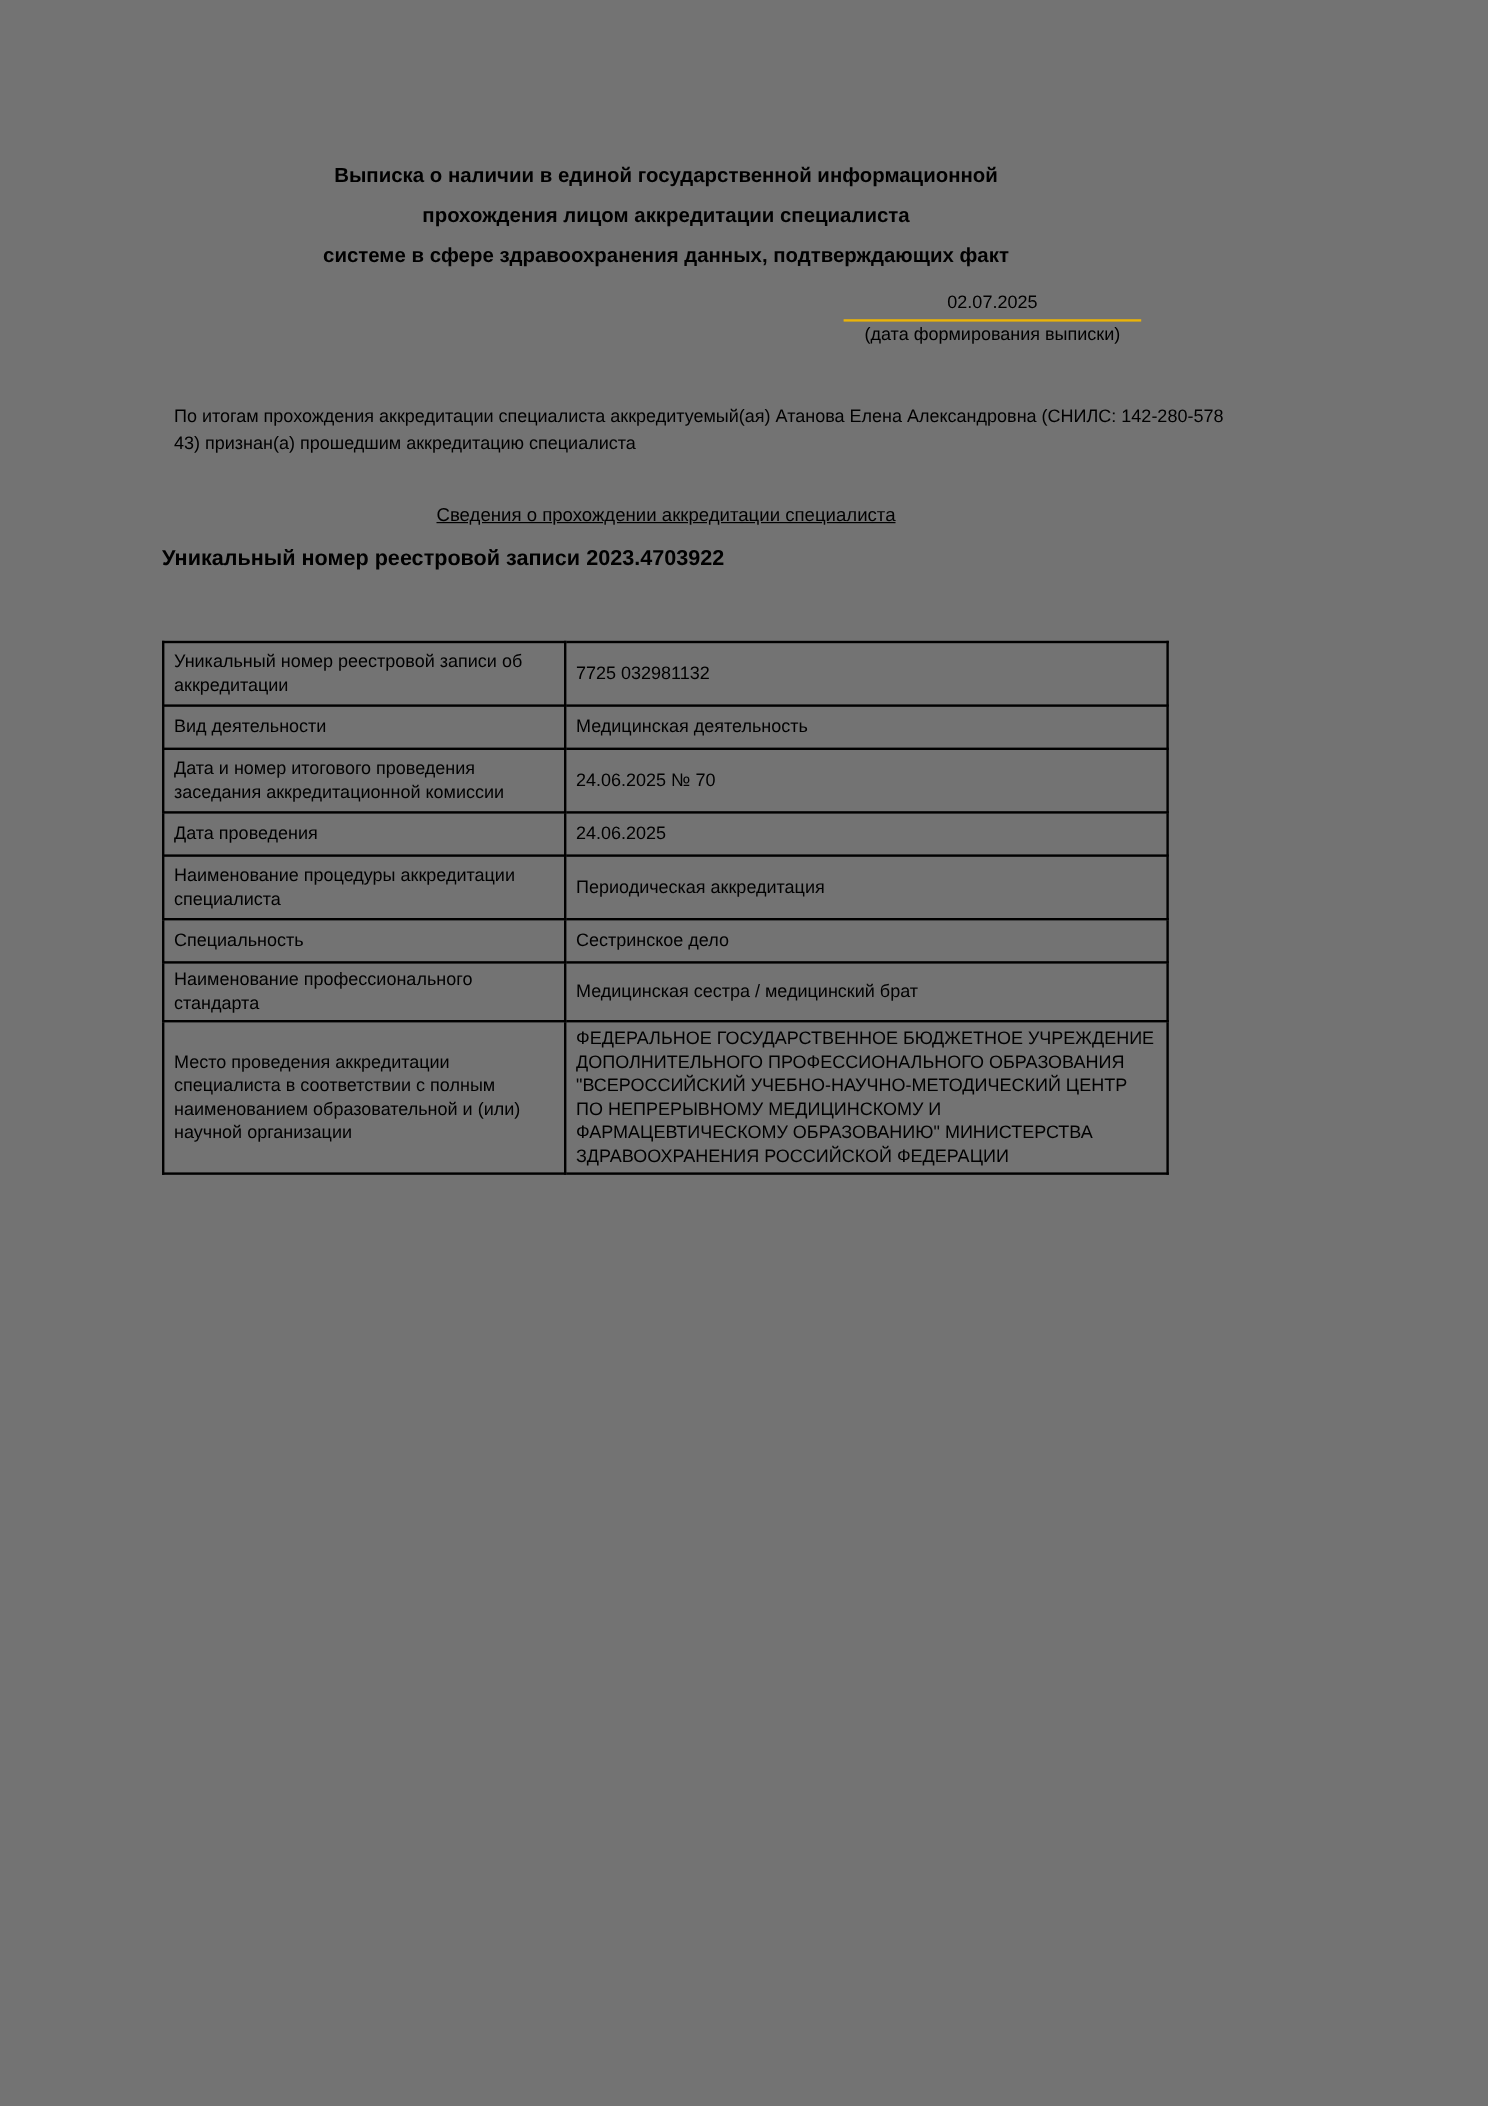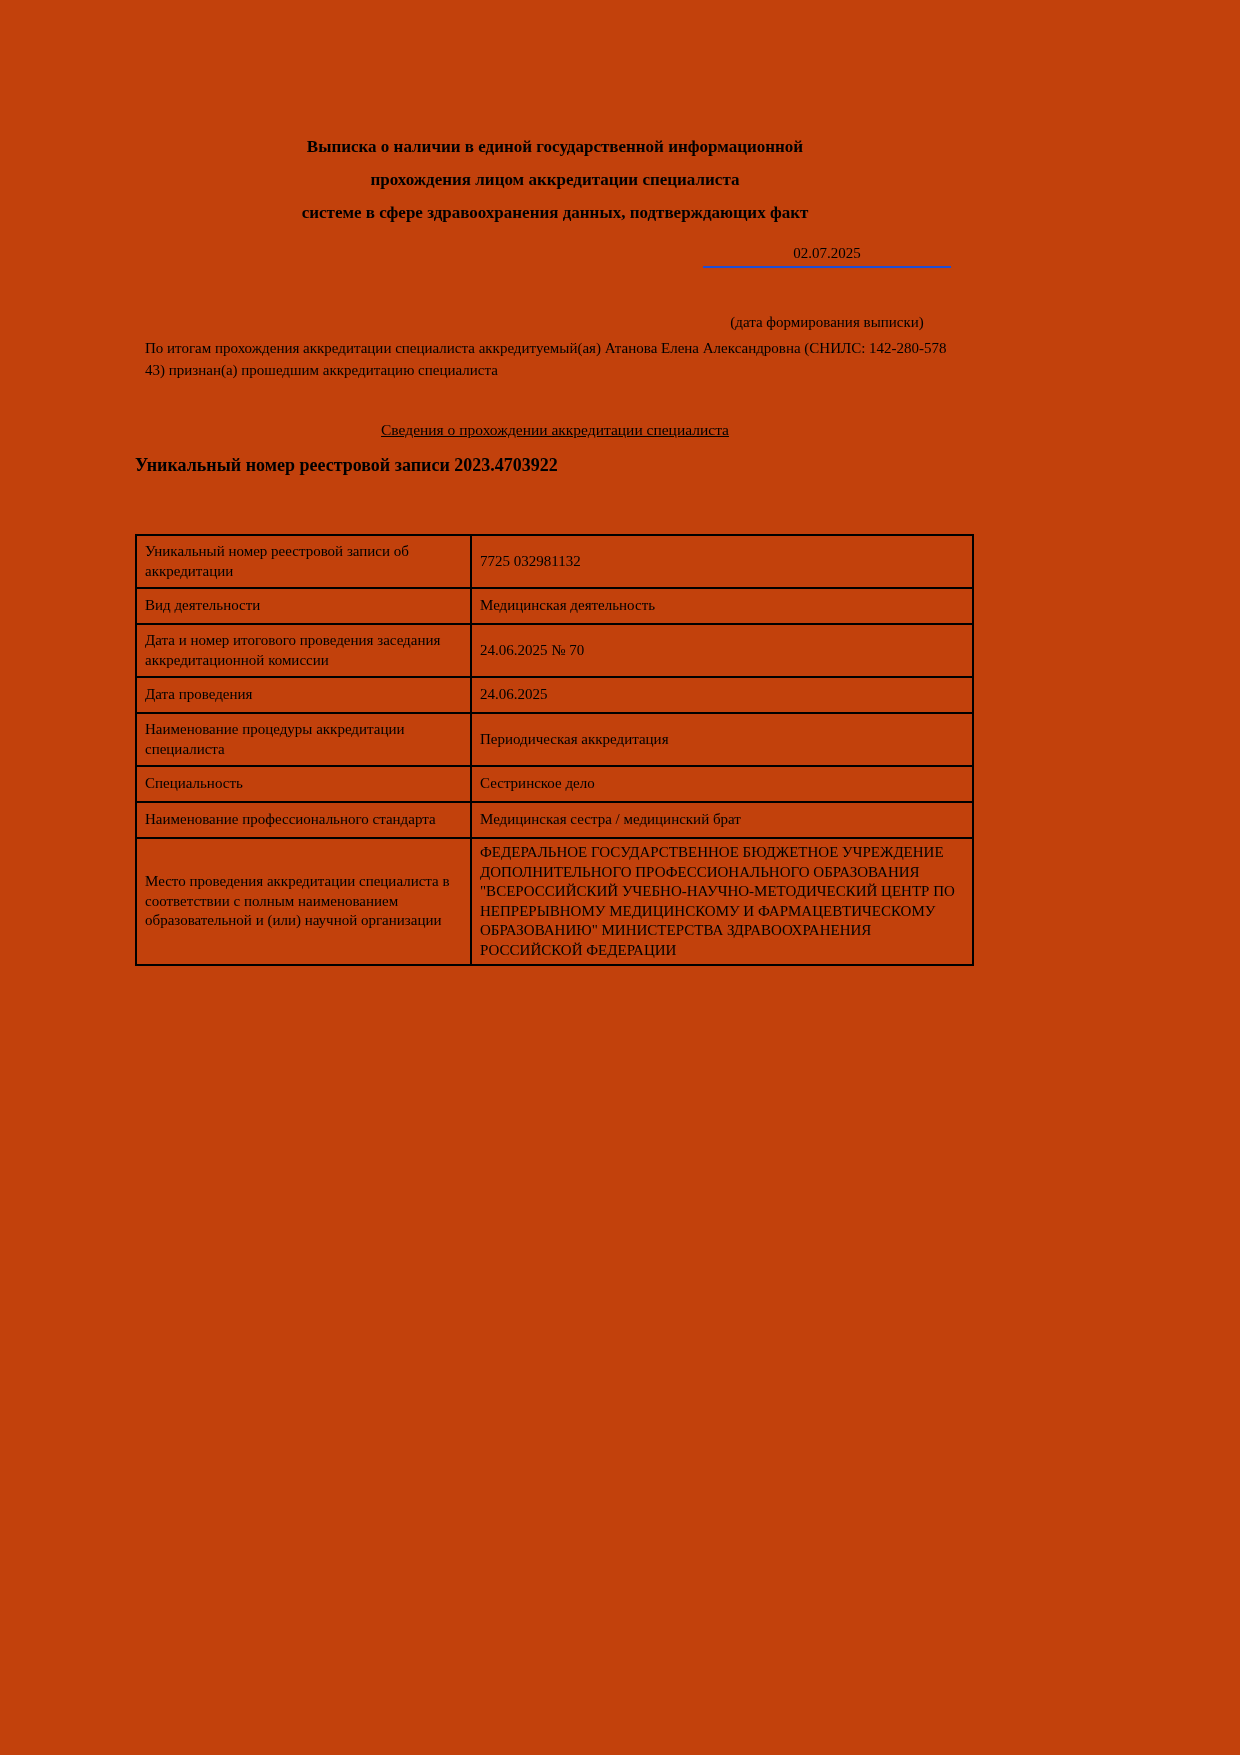--- a/index.html
+++ b/index.html
@@ -4,23 +4,23 @@
 <style>
   html, body {
     margin: 0;
     padding: 0;
     background: #ffffff;
   }
   .page {
     position: relative;
     width: 1240px;
     height: 1755px;
-    background: #c2410c;
+    background: #737373;
     color: #000000;
-    font-family: Liberation Serif, serif;
+    font-family: Liberation Sans, sans-serif;
     overflow: hidden;
   }
   .doc-title {
     position: absolute;
     left: 135px;
     top: 130px;
     width: 840px;
     text-align: center;
     font-size: 17px;
     font-weight: bold;
@@ -33,26 +33,25 @@
     left: 703px;
     top: 243px;
     width: 248px;
     text-align: center;
     font-size: 15px;
     line-height: 20px;
   }
   .date-value {
     display: block;
     padding-bottom: 3px;
-    border-bottom: 2px solid #1d4ed8;
+    border-bottom: 2px solid #eab308;
   }
   .date-caption {
     display: block;
-    padding-top: 16px;
-    margin-top: 28px;
+    padding-top: 1px;
   }
 
   .summary {
     position: absolute;
     left: 145px;
     top: 337px;
     width: 940px;
     font-size: 15px;
     line-height: 22px;
   }

